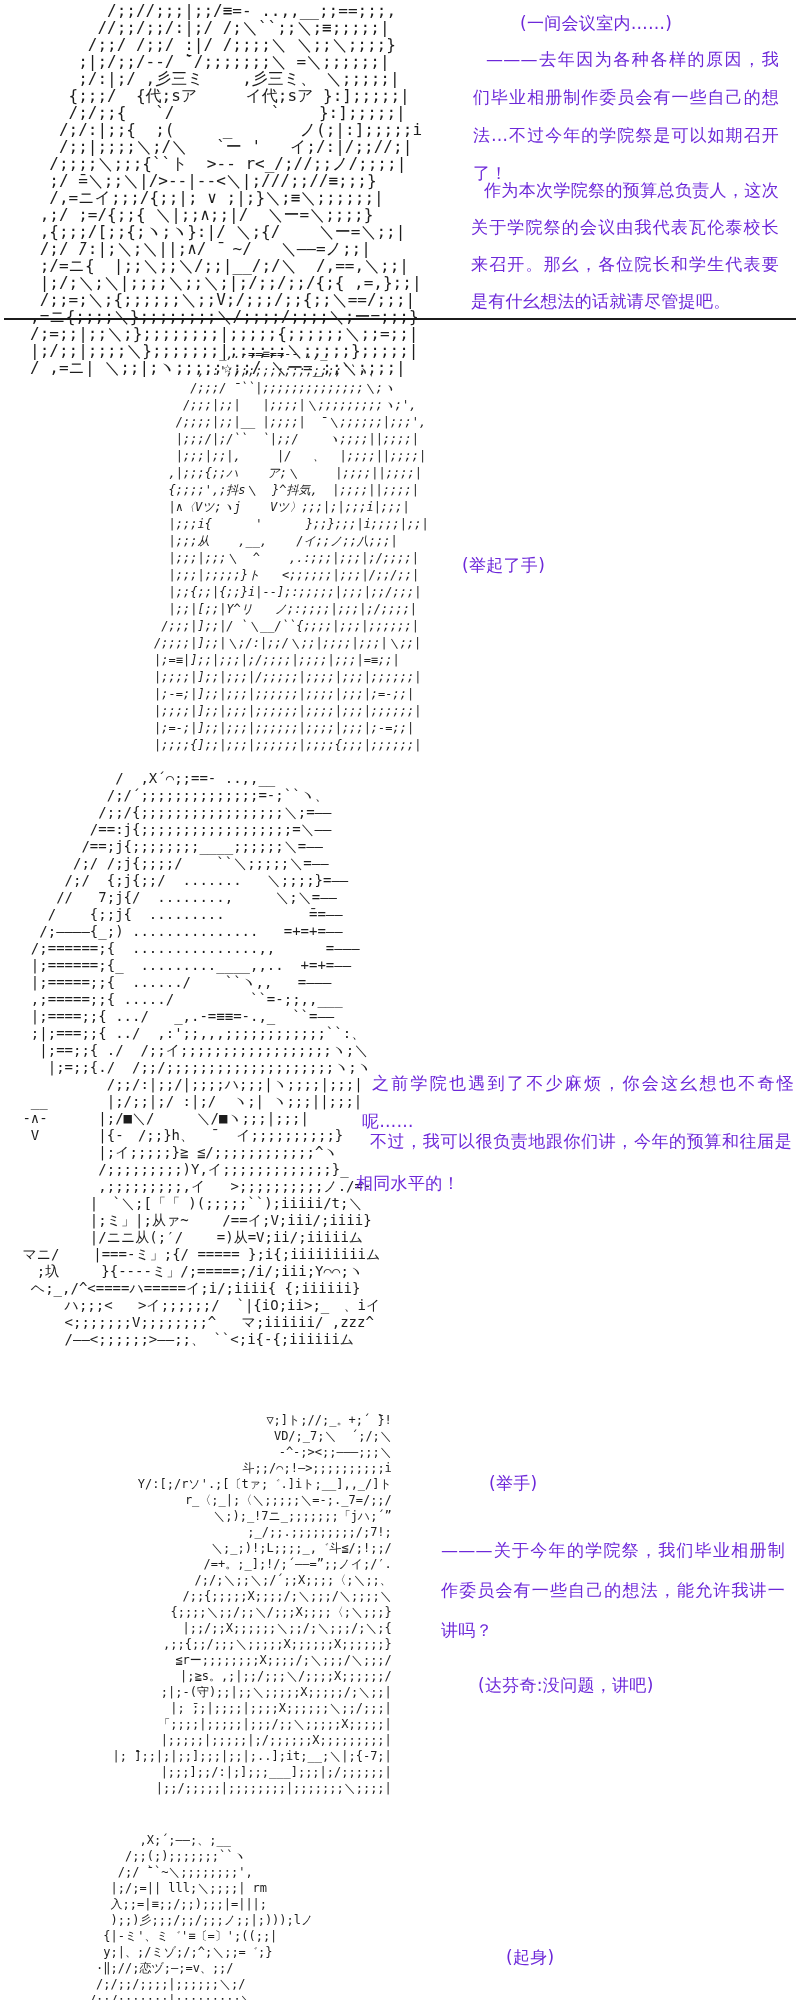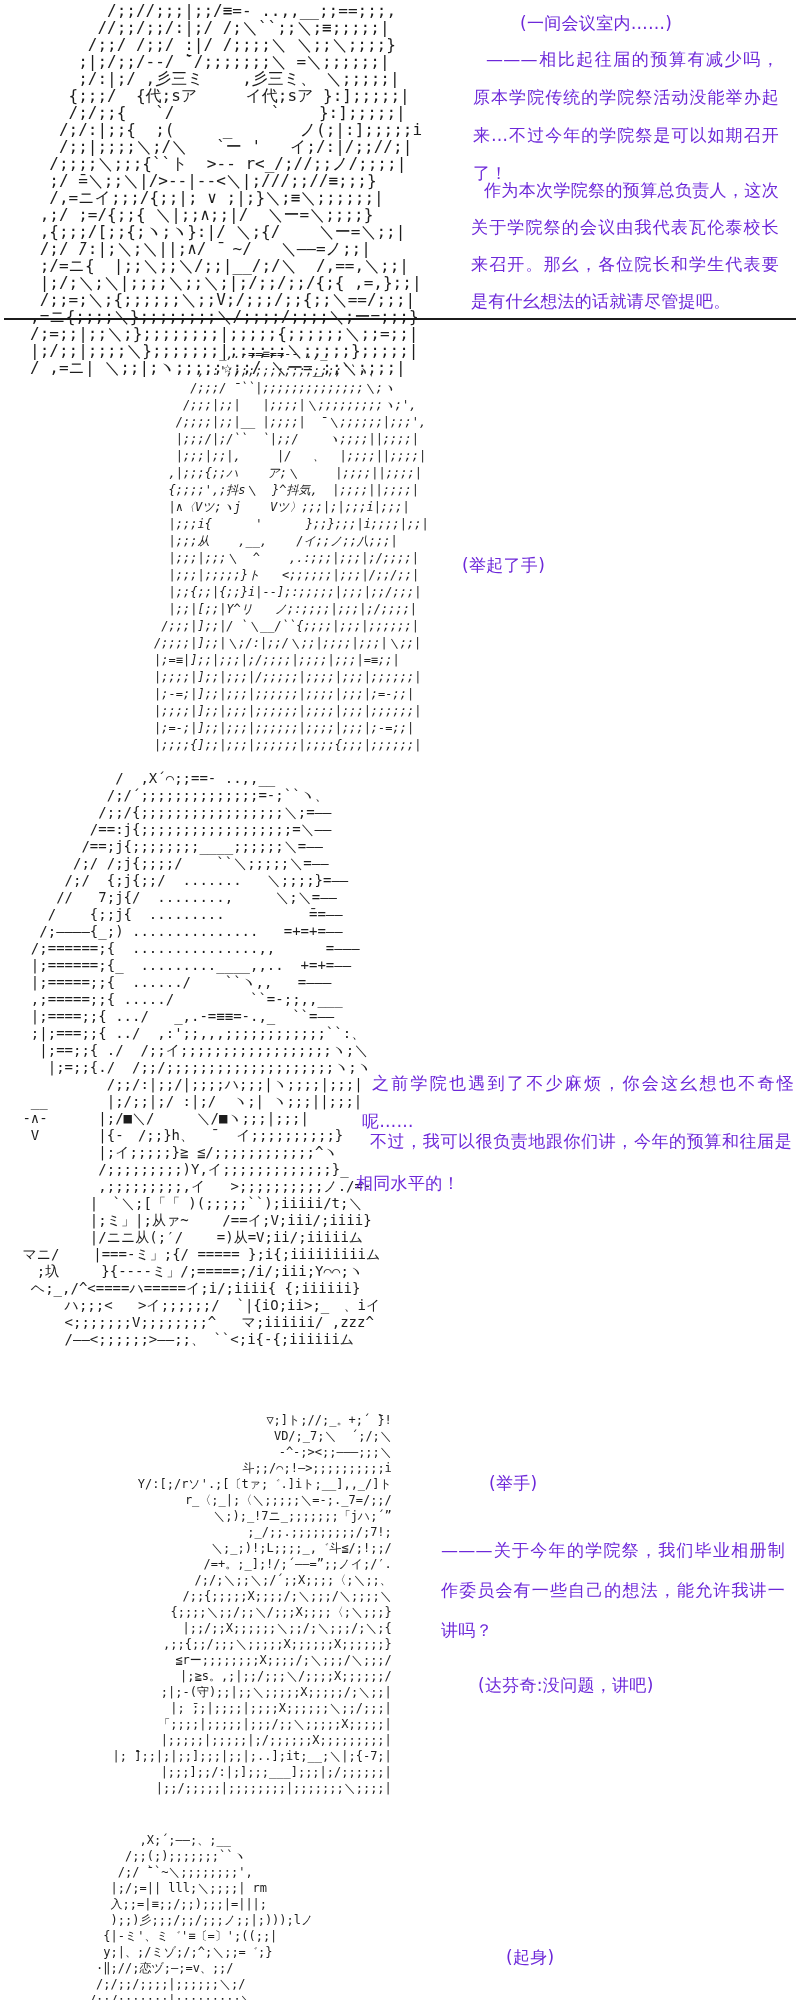--- a/index.html
+++ b/index.html
@@ -50,21 +50,21 @@
  /;/ ̄/:|;＼;＼||;∧/ ̄ゝ~/   ＼――=ノ;;|
  ;/=ニ{  |;;＼;;＼/;;|__/;/＼  /,==,＼;;|
  |;/;＼;＼|;;;;＼;;＼;|;/;;/;;/{;{ ,=,};;|
  /;;=;＼;{;;;;;;＼;;V;/;;;/;;{;;＼==/;;;|
 ,=ニ{;;;;＼};;;;;;;;＼/;;;;/;;;;＼;ー=;;;}
 /;=;;|;;＼;};;;;;;;;|;;;;;{;;;;;;＼;;=;;|
 |;/;;|;;;;＼};;;;;;;|;;;;;;＼;;;;;};;;;;|
 / ,=ニ| ＼;;|;ヽ;;;;;☆;;/ ＼ー=_;;＼;;;;|</pre>
   <div class="table-line"></div>
   <div class="dlg stage s1-stage">(一间会议室内……)</div>
-  <div class="dlg s1-p1">———相比起往届的预算有减少吗，原本学院传统的学院祭活动没能举办起来…不过今年的学院祭是可以如期召开了！</div>
+  <div class="dlg s1-p1">———去年因为各种各样的原因，我们毕业相册制作委员会有一些自己的想法…不过今年的学院祭是可以如期召开了！</div>
   <div class="dlg s1-p2">作为本次学院祭的预算总负责人，这次关于学院祭的会议由我代表瓦伦泰校长来召开。那幺，各位院长和学生代表要是有什幺想法的话就请尽管提吧。</div>
 
   <pre class="aa aa2">              _,.-==≡==-- .,_
            ,.:';;;;;;;;;;;;;;;;``ヽ、
           /;;;/ ̄``|;;;;;;;;;;;;;;＼;ヽ
          /;;;|;;|   |;;;;|＼;;;;;;;;;ヽ;',
         /;;;;|;;|__ |;;;;|  ̄＼;;;;;;|;;;',
         |;;;/|;/``  `|;;/    ヽ;;;;||;;;;|
         |;;;|;;|,     |/   、  |;;;;||;;;;|
        ,|;;;{;;ハ    ア;＼     |;;;;||;;;;|

